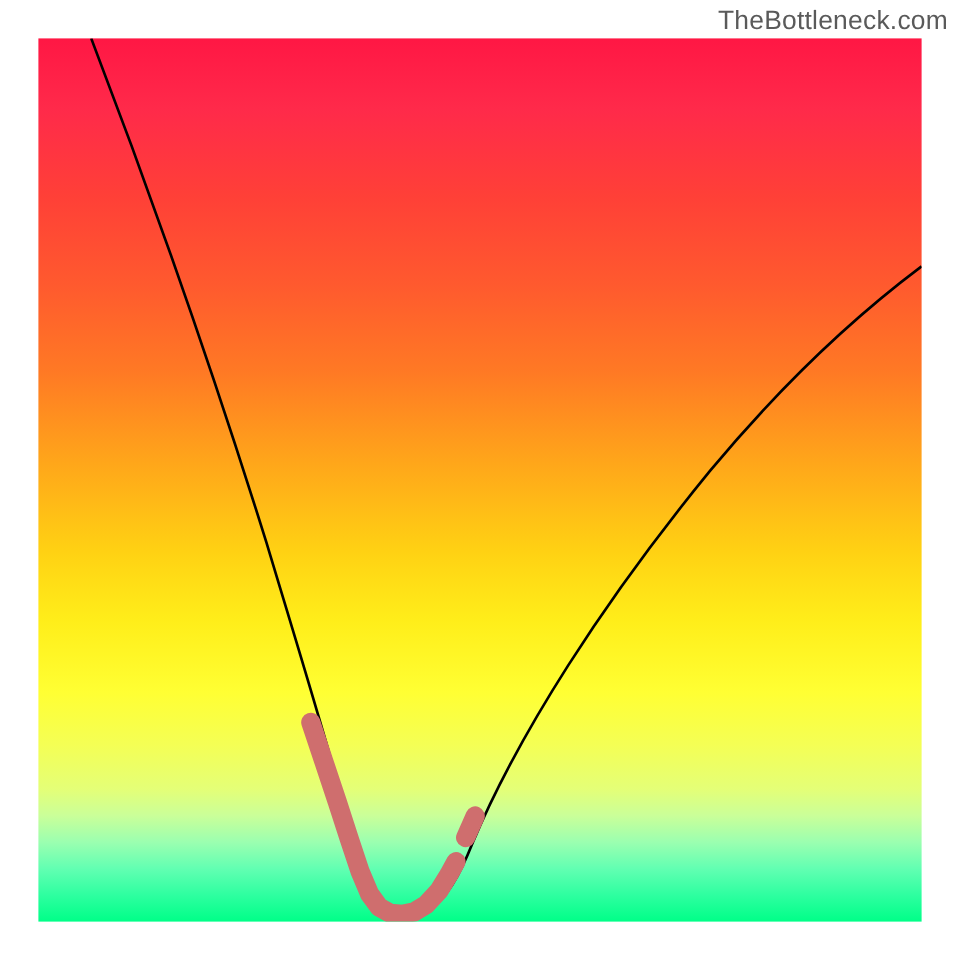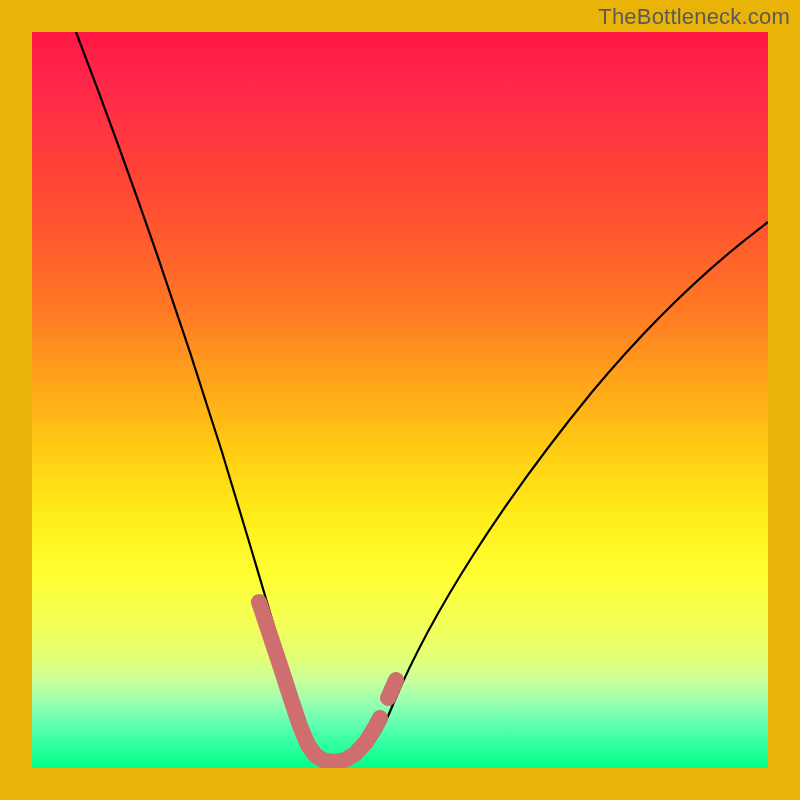--- a/index.html
+++ b/index.html
@@ -7,21 +7,21 @@
     padding: 0;
     width: 800px;
     height: 800px;
     overflow: hidden;
     background: #000;
     font-family: Arial, Helvetica, sans-serif;
   }
   .frame {
     position: absolute;
     inset: 0;
-    background: #eab308;
+    background: #ffffff;
     padding-left: 32px;
   }
   .plot {
     position: absolute;
     left: 32px;
     top: 32px;
     width: 736px;
     height: 736px;
     
     background: linear-gradient(

